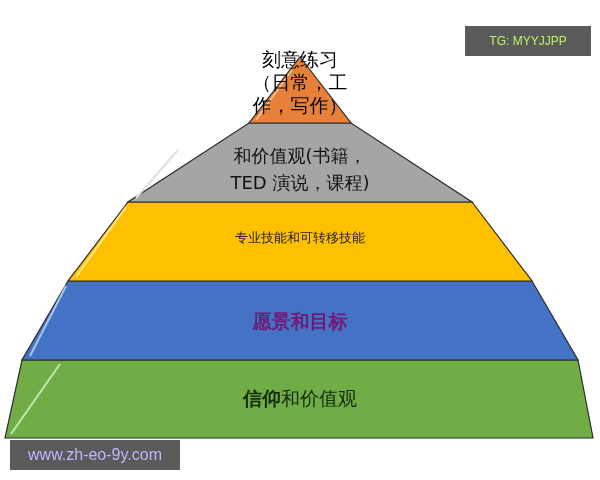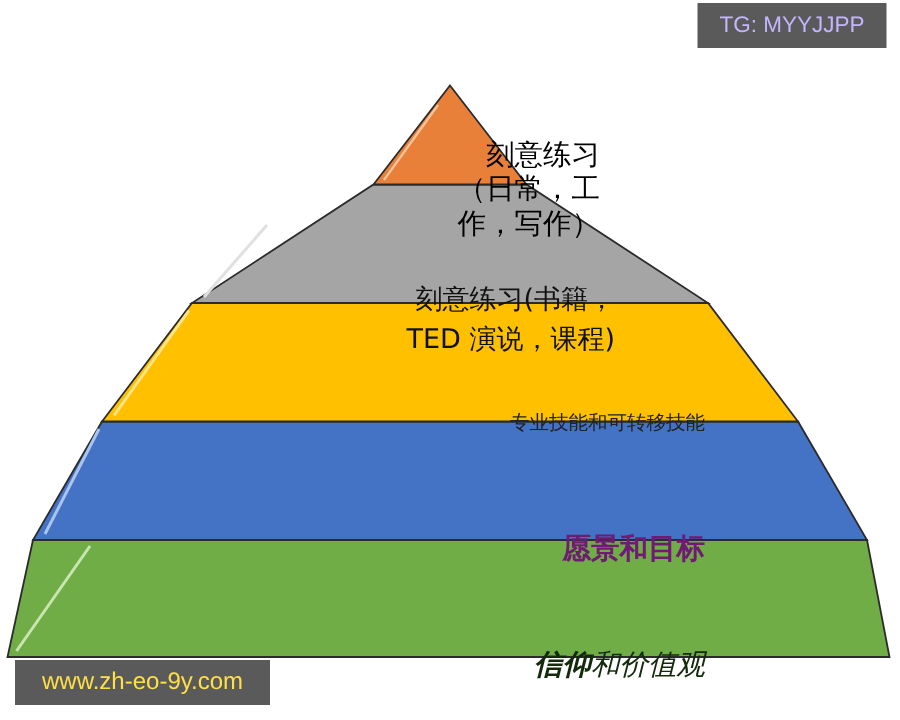--- a/index.html
+++ b/index.html
@@ -1,30 +1,30 @@
 <!DOCTYPE html>
 <html><head>
 <meta charset="utf-8">
 <style>
   html, body { margin: 0; padding: 0; }
   body { width: 600px; height: 480px; background: #ffffff; position: relative; overflow: hidden;
          font-family: "DejaVu Sans", "Liberation Sans", sans-serif; }
   svg.pyr { position: absolute; left: 0; top: 0; }
-  .label { position: absolute; text-align: right; color: #1a1a1a; white-space: nowrap; margin-top: 44px; }
+  .label { position: absolute; text-align: center; color: #1a1a1a; white-space: nowrap; }
   .l1 { left: 200px; width: 200px; top: 48px; font-size: 19px; line-height: 23px; color: #000; }
   .l2 { left: 190px; width: 220px; top: 142px; font-size: 18px; line-height: 27px; color: #111; }
   .l3 { left: 130px; width: 340px; top: 229px; font-size: 13px; color: #222; }
   .l4 { left: 130px; width: 340px; top: 309px; font-size: 19px; font-weight: bold; color: #701a75; }
-  .l5 { left: 130px; width: 340px; top: 386px; font-size: 19px; color: #142a0c; font-style: italic; }
+  .l5 { left: 130px; width: 340px; top: 386px; font-size: 19px; color: #142a0c; }
   .l5 .b { font-weight: bold; }
-  .wm-top { position: absolute; left: 465px; top: 2px; width: 126px; height: 30px; background: #5a5a5a;
-            color: #c4b5fd; font-family: "Liberation Sans", sans-serif; font-size: 15px;
+  .wm-top { position: absolute; left: 465px; top: 26px; width: 126px; height: 30px; background: #5a5a5a;
+            color: #bef264; font-family: "Liberation Sans", sans-serif; font-size: 12px;
             line-height: 30px; text-align: center; }
   .wm-bottom { position: absolute; left: 10px; top: 440px; width: 170px; height: 30px; background: #5a5a5a;
-               color: #fde047; font-family: "Liberation Sans", sans-serif; font-size: 16px;
+               color: #c4b5fd; font-family: "Liberation Sans", sans-serif; font-size: 16px;
                line-height: 30px; text-align: center; }
 </style>
 </head>
 <body>
 
 <svg class="pyr" width="600" height="480" viewBox="0 0 600 480">
 
   <polygon points="22,360 578,360 593,438 5,438" fill="#70AD47" stroke="#2b2b2b" stroke-width="1.2"></polygon>
   <polyline points="11,434 60,364" stroke="#c8e6b0" stroke-width="2" fill="none"></polyline>
 
@@ -41,21 +41,21 @@
   <polyline points="256,120 292,70" stroke="#f6c39b" stroke-width="1.5" fill="none"></polyline>
 </svg>
 
 <div class="label l1">
   <div>刻意练习</div>
   <div>（日常，工</div>
   <div>作，写作）</div>
 </div>
 
 <div class="label l2">
-  <div>刻意练习(书籍，</div>
+  <div>和价值观(书籍，</div>
   <div>TED 演说，课程)</div>
 </div>
 
 <div class="label l3">专业技能和可转移技能</div>
 
 <div class="label l4">愿景和目标</div>
 
 <div class="label l5"><span class="b">信仰</span><span>和价值观</span></div>
 
 <div class="wm-top">TG: MYYJJPP</div>

